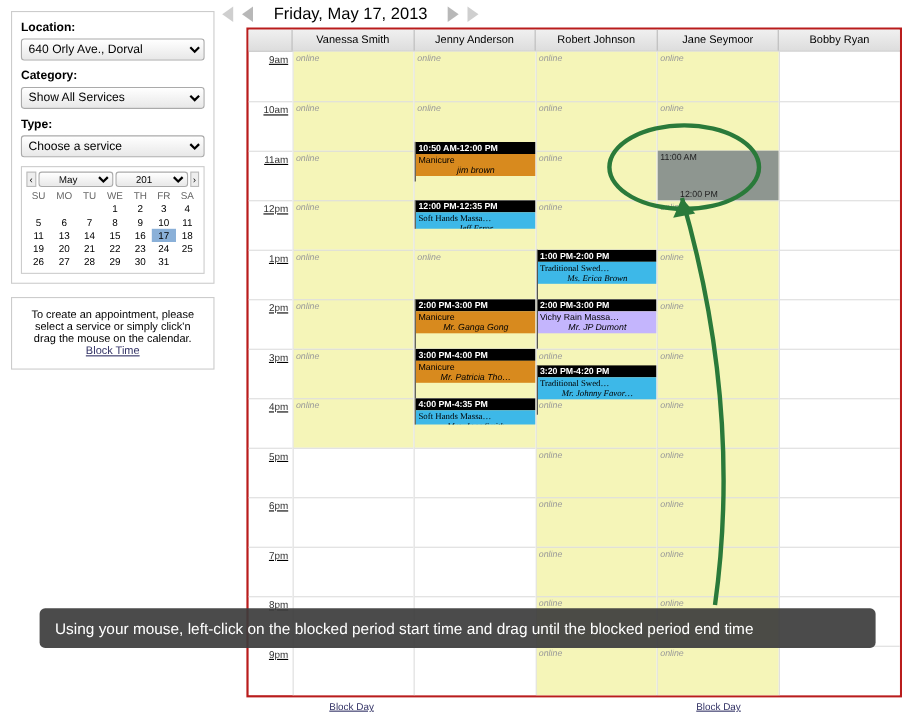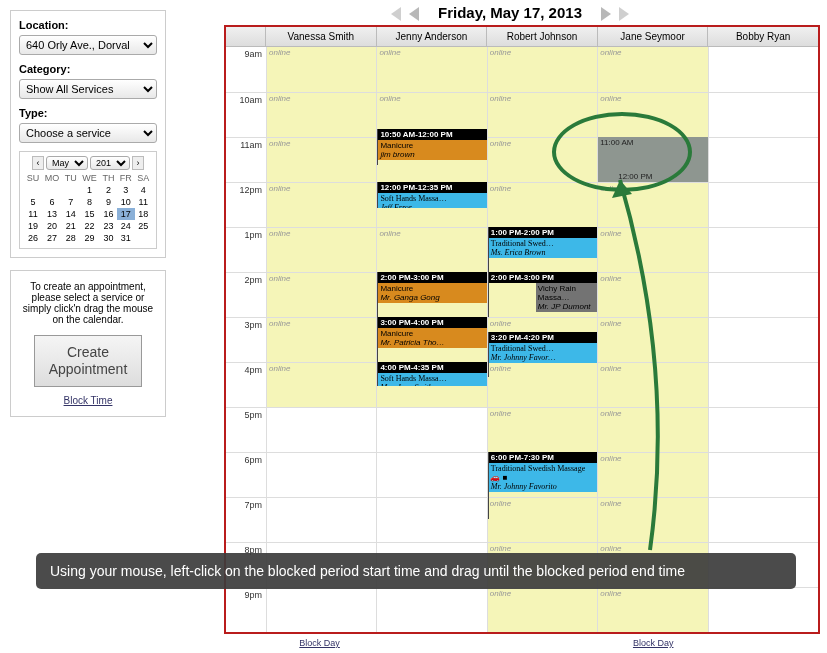--- a/index.html
+++ b/index.html
@@ -1,82 +1,82 @@
 <!DOCTYPE html>
 <html><head>
 <meta charset="utf-8">
 <style>
 * { box-sizing: border-box; margin: 0; padding: 0; }
 body { font-family: "Lucida Grande", Arial, sans-serif; font-size: 11px; background: #fff; }
 .container { width: 827px; height: 653px; position: relative; }
 
 
-.sidebar { position: absolute; left: 10px; top: 10px; width: 156px; }
+.sidebar { position: absolute; left: 10px; top: 10px; width: 185px; }
 .sidebar-box { border: 1px solid #ccc; padding: 8px; background: #fff; margin-bottom: 12px; }
 .sidebar label { font-weight: bold; font-size: 11px; display: block; margin-bottom: 4px; }
 .sidebar select { width: 100%; font-size: 11px; padding: 2px; margin-bottom: 8px; background: linear-gradient(#fff,#e8e8e8); border: 1px solid #aaa; border-radius: 3px; }
 
 
 .mini-cal { border: 1px solid #ccc; padding: 4px; font-size: 9px; }
 .mini-cal-hdr { display: flex; justify-content: center; gap: 2px; margin-bottom: 2px; }
-.mini-cal-hdr select { width: auto; font-size: 9px; margin: 0; padding: 0 1px; }
+.mini-cal-hdr select { width: auto; font-size: 9px; margin: 0; padding: 0 14px; }
 .mini-cal-hdr .nav { width: 12px; height: 14px; background: #eee; border: 1px solid #bbb; text-align: center; line-height: 12px; cursor: pointer; }
 .mini-cal table { width: 100%; border-collapse: collapse; }
 .mini-cal th, .mini-cal td { text-align: center; padding: 1px 2px; font-size: 9px; }
 .mini-cal th { color: #666; font-weight: normal; }
 .mini-cal td { cursor: pointer; }
 .mini-cal td.selected { background: #8ab0d8; }
 
 .help-box { border: 1px solid #ccc; padding: 10px; text-align: center; font-size: 10px; }
 .create-btn { margin: 10px auto 8px; padding: 8px 14px; background: linear-gradient(#f5f5f5,#ddd); border: 1px solid #999; font-size: 14px; color: #444; cursor: pointer; display: block; line-height: 1.2; }
 .block-time { font-size: 10px; color: #336; text-decoration: underline; cursor: pointer; }
 
 
 .cal-area { position: absolute; left: 200px; top: 0; width: 620px; }
 
 
-.date-nav { text-align: center; padding: 4px 0; font-size: 15px; font-weight: bold; }
+.date-nav { text-align: left; padding: 4px 0; font-size: 15px; font-weight: normal; }
 .date-nav .arrow { display: inline-block; width: 14px; height: 14px; vertical-align: middle; opacity: 0.6; cursor: pointer; margin: 0 2px; }
 .arrow.left { border-right: 10px solid #888; border-top: 7px solid transparent; border-bottom: 7px solid transparent; width:0;height:0; }
 .arrow.right { border-left: 10px solid #888; border-top: 7px solid transparent; border-bottom: 7px solid transparent; width:0;height:0; }
 .arrow.dbl { opacity: 0.4; }
 
 
 .zoom-col { position: absolute; left: -3px; top: 28px; width: 24px; }
 .zoom-btn { width: 22px; height: 20px; margin-bottom: 3px; background: linear-gradient(#eee,#ccc); border: 1px solid #888; border-radius: 3px; font-size: 9px; font-weight: bold; text-align: center; line-height: 18px; cursor: pointer; color: #333; }
 .zoom-btn.active { background: linear-gradient(#ccc,#aaa); }
 .zoom-btn.i { font-family: Georgia, serif; font-style: italic; font-weight: bold; }
 
 
 .grid-wrap { margin-left: 24px; border: 2px solid #b91c1c; position: relative; }
 .staff-header { display: flex; background: linear-gradient(#f0f0f0,#ddd); border-bottom: 1px solid #bbb; }
 .staff-header .time-gutter { width: 40px; border-right: 1px solid #bbb; }
 .staff-header .staff-cell { flex: 1; text-align: center; padding: 4px 2px; font-size: 10px; border-right: 1px solid #bbb; }
 .staff-header .staff-cell:last-child { border-right: none; }
 
 .grid-body { display: flex; position: relative; }
-.time-gutter { width: 40px; }
+.time-gutter { width: 40px; text-decoration: underline; }
 .hour-label { height: 45px; text-align: right; padding: 2px 4px 0 0; font-size: 9px; color: #333; border-top: 1px solid #ddd; }
 .hour-label:first-child { border-top: none; }
 
 .columns { flex: 1; display: flex; position: relative; }
 .staff-col { flex: 1; border-left: 1px solid #ddd; position: relative; background: #fff; }
 .hour-slot { height: 45px; border-top: 1px solid #ddd; position: relative; }
 .hour-slot:first-child { border-top: none; }
 .online-tag { position: absolute; top: 1px; left: 2px; font-size: 8px; color: #999; font-style: italic; }
 
 
 .appt { position: absolute; left: 0; right: 0; font-size: 8px; overflow: hidden; border-left: 1px solid #444; }
 .appt-hdr { background: #000; color: #fff; padding: 1px 2px; font-weight: bold; font-size: 8px; white-space: nowrap; }
 .appt-body { padding: 1px 2px; }
 .appt.orange .appt-body { background: #d88a1e; }
 .appt.cyan .appt-body { background: #3db8e8; font-family: Liberation Serif, serif; }
-.appt.magenta .appt-body { background: #737373; margin-left: 47px; }
+.appt.magenta .appt-body { background: #c4b5fd; }
 .appt .svc { font-size: 8px; }
-.appt .cust { font-size: 8px; font-style: italic; }
+.appt .cust { font-size: 8px; font-style: italic; text-align: center; }
 
 .blocked { position: absolute; left: 0; right: 0; background: #8e9690; font-size: 8px; padding: 1px 2px; color: #222; }
 
 
 .block-day-row { display: flex; margin-left: 24px; margin-top: 2px; }
 .block-day-row .spacer { width: 40px; }
 .block-day-row .cell { flex: 1; text-align: center; }
 .block-day-row a { font-size: 9px; color: #336; text-decoration: underline; cursor: pointer; }
 
 
@@ -163,23 +163,20 @@
                 <td>31</td>
                 <td></td>
               </tr>
             </tbody>
         </table>
       </div>
     </div>
 
     <div class="help-box">
       <div>To create an appointment, please select a service or simply click'n drag the mouse on the calendar.</div>
-      <button class="create-btn">
-        <span>Create</span><br><span>Appointment</span>
-      </button>
       <a class="block-time">Block Time</a>
     </div>
   </div>
 
   <div class="cal-area">
     <div class="date-nav">
       <span class="arrow left dbl"></span>
       <span class="arrow left"></span>
       &nbsp;&nbsp;&nbsp;<span>Friday, May 17, 2013</span>&nbsp;&nbsp;&nbsp;
       <span class="arrow right"></span>
@@ -364,28 +361,20 @@
                   <div class="cust">Mr. JP Dumont</div>
                 </div>
               </div>
               <div class="appt cyan" style="top: 285px; height: 45px;">
                 <div class="appt-hdr">3:20 PM-4:20 PM</div>
                 <div class="appt-body">
                   <div class="svc">Traditional Swed…</div>
                   <div class="cust">Mr. Johnny Favor…</div>
                 </div>
               </div>
-              <div class="appt cyan" style="top: 405px; height: 67px;">
-                <div class="appt-hdr">6:00 PM-7:30 PM</div>
-                <div class="appt-body">
-                  <div class="svc">Traditional Swedish Massage</div>
-                  <div>🚗 ■</div>
-                  <div class="cust">Mr. Johnny Favorito</div>
-                </div>
-              </div>
             </div>
             <div class="staff-col">
               <div class="hour-slot" style="background: rgb(245, 245, 184);">
                 <span class="online-tag">online</span>
               </div>
               <div class="hour-slot" style="background: rgb(245, 245, 184);">
                 <span class="online-tag">online</span>
               </div>
               <div class="hour-slot" style="background: rgb(245, 245, 184);">
                 <span class="online-tag">online</span>

